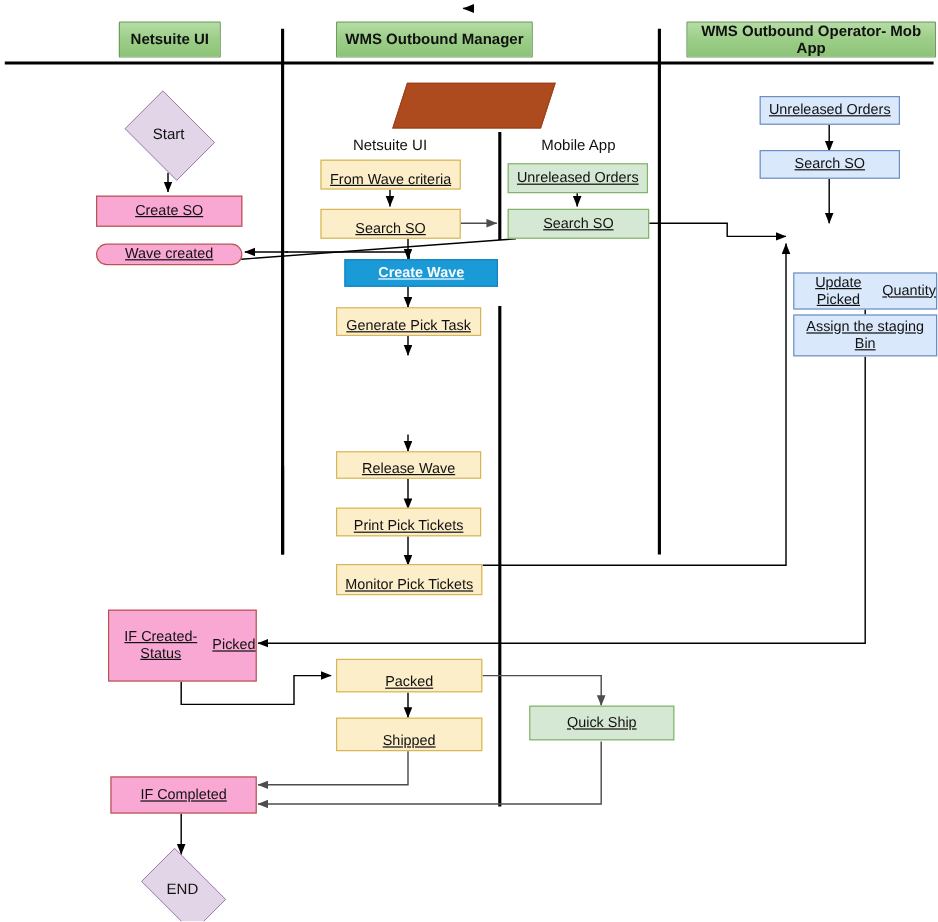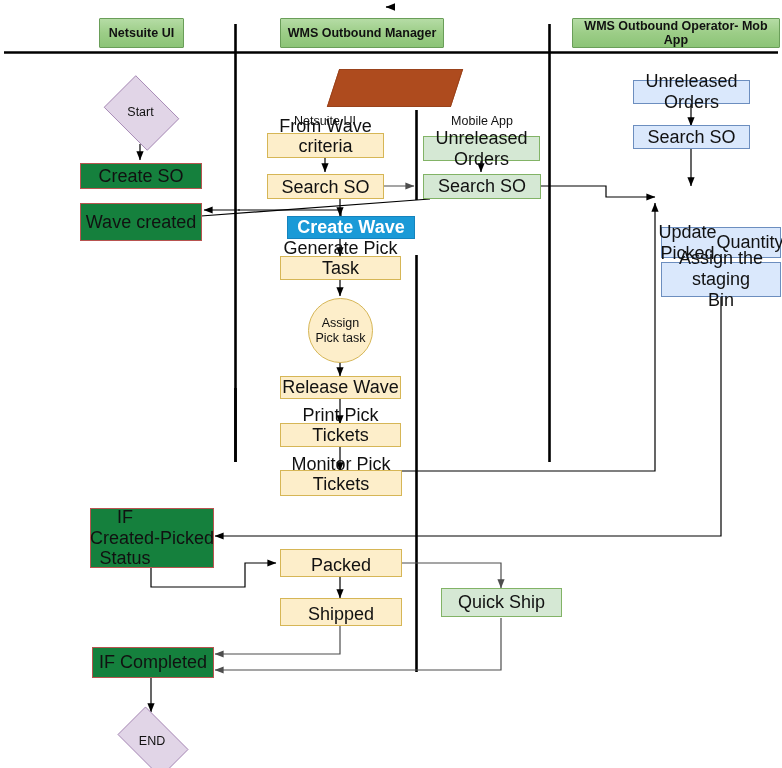--- a/index.html
+++ b/index.html
@@ -8,23 +8,23 @@
   #wires{position:absolute;left:0;top:0;width:782px;height:768px;pointer-events:none;}
 
   .node{position:absolute;box-sizing:border-box;display:flex;align-items:center;
         justify-content:center;text-align:center;line-height:1.15;}
 
   
   .lane-head{border:1px solid #6a9e59;border-radius:1px;font-weight:bold;font-size:12.5px;
              color:#111;background:linear-gradient(to bottom,#b5dca5 0%,#9ccd87 50%,#8cc477 100%);}
 
   
-  .box{border-width:1px;border-style:solid;font-size:18px;color:#111;}
+  .box{border-width:1px;border-style:solid;font-size:12px;color:#111;text-decoration:underline;}
   .yellow{background:#fdeeca;border-color:#d6b656;align-items:flex-end;}
-  .pink{background:#15803d;border-color:#b85450;}
+  .pink{background:#f9a8d4;border-color:#b85450;}
   .green{background:#d5e8d4;border-color:#82b366;}
   .blue{background:#dae8fc;border-color:#6c8ebf;}
   .cyan{background:#1a9ad7;border-color:#1583bd;color:#ffffff;font-weight:bold;}
 
   .diamond{background:transparent;border:none;}
   .diamond .dshape{position:absolute;left:0;top:0;width:100%;height:100%;
                    background:#e1d5e7;border:1px solid #9673a6;
                    transform:rotate(45deg) scale(.707);}
   .diamond .dlabel{position:relative;z-index:2;font-size:12.5px;color:#111;}
 
@@ -167,21 +167,21 @@
 
   <div class="node diamond" style="left:98px;top:81px;width:85px;height:62px;">
     <div class="dshape"></div>
     <div class="dlabel">Start</div>
   </div>
 
   <div class="node box pink" style="left:80px;top:163px;width:122px;height:26px;">
     <span>Create SO</span>
   </div>
 
-  <div class="node box pink" style="left:80px;top:203px;width:122px;height:38px;">
+  <div class="node box pink" style="left:80px;top:203px;width:122px;height:18px;border-radius:10px;">
     <span>Wave created</span>
   </div>
 
   <div class="node box pink" style="left:90px;top:508px;width:124px;height:60px;flex-direction:row;text-align:center;">
     <span>IF Created- Status</span>
     <span>Picked</span>
   </div>
 
   <div class="node box pink" style="left:92px;top:647px;width:122px;height:31px;">
     <span>IF Completed</span>
@@ -209,24 +209,20 @@
   </div>
 
   <div class="node box cyan" style="left:287px;top:216px;width:128px;height:23px;">
     <span>Create Wave</span>
   </div>
 
   <div class="node box yellow" style="left:280px;top:256px;width:121px;height:24px;">
     <span>Generate Pick Task</span>
   </div>
 
-  <div class="node circle" style="left:308px;top:298px;width:65px;height:65px;display:flex;flex-direction:column;">
-    <span>Assign</span>
-    <span>Pick task</span>
-  </div>
 
   <div class="node box yellow" style="left:280px;top:376px;width:121px;height:23px;">
     <span>Release Wave</span>
   </div>
 
   <div class="node box yellow" style="left:280px;top:423px;width:121px;height:24px;">
     <span>Print Pick Tickets</span>
   </div>
 
   <div class="node box yellow" style="left:280px;top:470px;width:122px;height:26px;">

